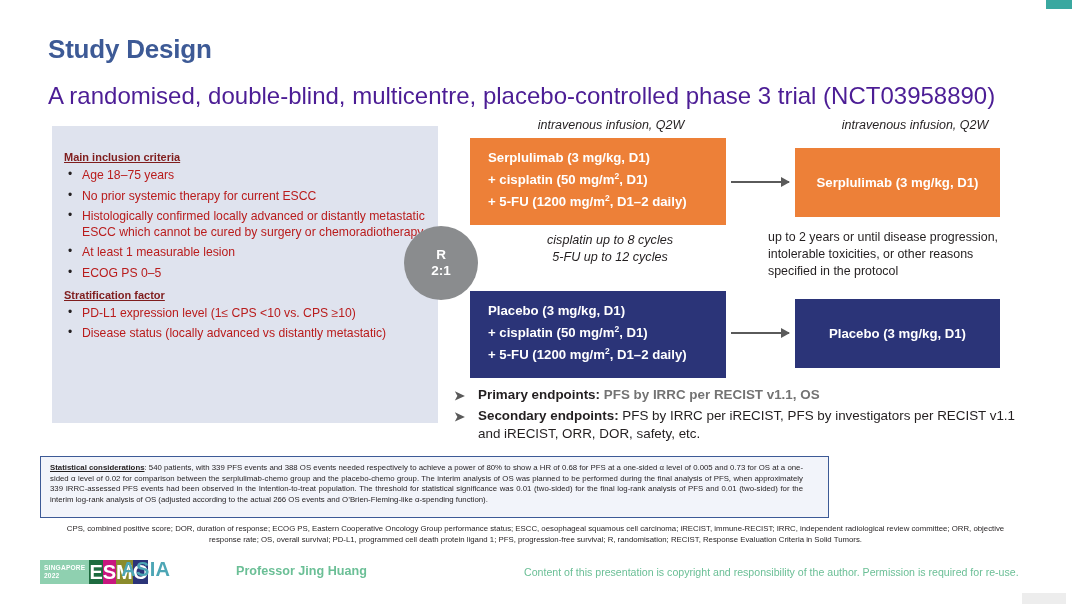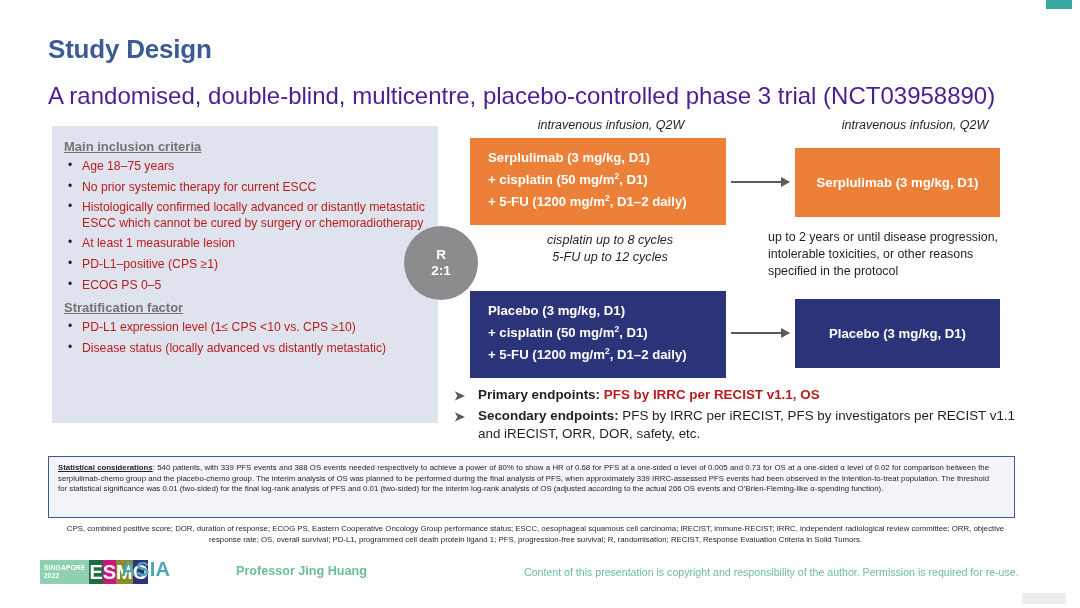--- a/index.html
+++ b/index.html
@@ -24,22 +24,22 @@
     font-size:24px;color:#4c1d95;font-weight:normal;
     white-space:nowrap;
   }
 
   
   .criteria-panel{
     position:absolute;left:52px;top:126px;width:386px;height:297px;
     background:#dfe3ee;
   }
   .crit-head{
-    font-size:13px;font-weight:bold;text-decoration:underline;
-    margin:4px 0 5px 8px;color:#737373;
+    font-size:11px;font-weight:bold;text-decoration:underline;
+    margin:16px 0 5px 8px;color:#7f1d1d;
   }
   .crit-head.second{margin-top:7px;}
   .crit-list{list-style:none;margin:0;padding:0;}
   .crit-list li{
     position:relative;font-size:12.2px;line-height:15.6px;
     padding-left:26px;margin-bottom:5px;color:#b91c1c;
   }
   .crit-list li:before{
     content:"•";position:absolute;left:12px;top:-1px;font-size:12px;color:#231f20;
   }
@@ -108,25 +108,25 @@
   .arrow-bot{left:731px;top:332px;width:58px;}
 
   
   .endpoints{position:absolute;left:452px;top:386px;width:580px;}
   .ep-row{position:relative;padding-left:26px;margin-bottom:2px;
     font-size:13.4px;line-height:18.5px;color:#231f20;}
   .ep-row .chev{
     position:absolute;left:2px;top:1px;color:#595959;font-size:13px;font-weight:bold;
   }
   .ep-label{font-weight:bold;}
-  .ep-primary-val{color:#b91c1c;font-weight:bold;}
+  .ep-primary-val{color:#737373;font-weight:bold;}
 
   
   .statsbox{
-    position:absolute;left:48px;top:456px;width:967px;height:62px;
+    position:absolute;left:40px;top:456px;width:789px;height:62px;
     border:1px solid #3d5a96;background:#f2f4fa;box-sizing:border-box;
     padding:6px 25px 0 9px;
   }
   .stats-text{font-size:7.8px;line-height:10.6px;color:#231f20;text-align:justify;}
   .stats-lead{font-weight:bold;text-decoration:underline;}
 
   
   .abbrev{
     position:absolute;left:52px;top:524px;width:967px;
     font-size:7.8px;line-height:10.6px;color:#231f20;text-align:center;
@@ -182,21 +182,20 @@
   <div class="subtitle">A randomised, double-blind, multicentre, placebo-controlled phase 3 trial (NCT03958890)</div>
 
   <div class="criteria-panel">
     <div class="crit-inner">
       <div class="crit-head">Main inclusion criteria</div>
       <ul class="crit-list">
         <li>Age 18–75 years</li>
         <li>No prior systemic therapy for current ESCC</li>
         <li>Histologically confirmed locally advanced or distantly metastatic ESCC which cannot be cured by surgery or chemoradiotherapy</li>
         <li>At least 1 measurable lesion</li>
-        <li>PD-L1–positive (CPS ≥1)</li>
         <li>ECOG PS 0–5</li>
       </ul>
       <div class="crit-head second">Stratification factor</div>
       <ul class="crit-list">
         <li>PD-L1 expression level (1≤ CPS &lt;10 vs. CPS ≥10)</li>
         <li>Disease status (locally advanced vs distantly metastatic)</li>
       </ul>
     </div>
   </div>
 

